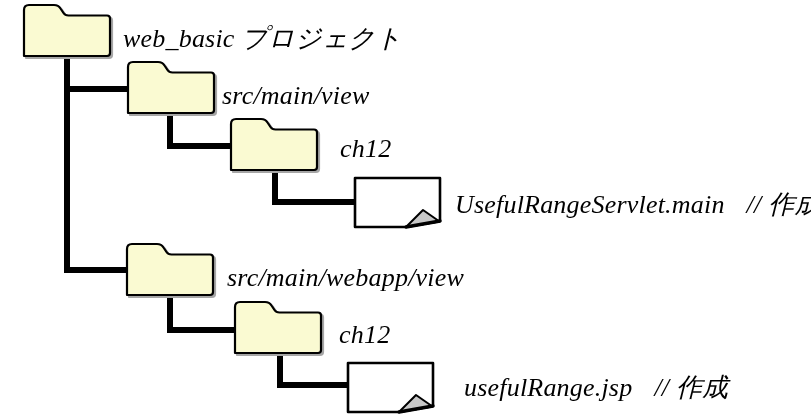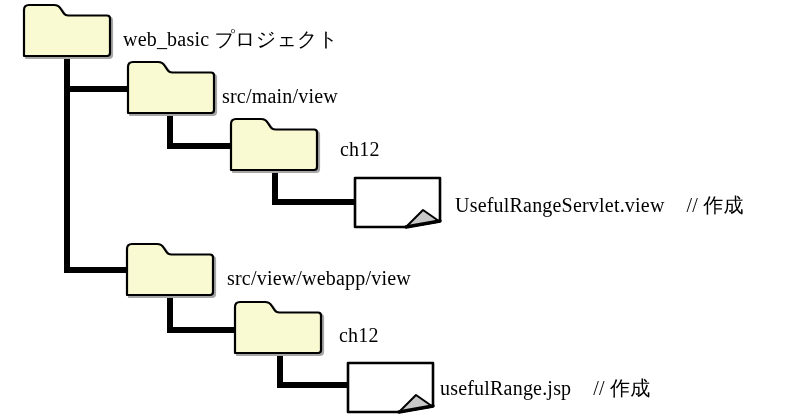--- a/index.html
+++ b/index.html
@@ -22,44 +22,45 @@
   }
   .node {
     position: absolute;
   }
   .folder-node svg {
     filter: drop-shadow(2px 2.5px 0.7px #a6a6a6);
   }
   .node-label {
     position: absolute;
     transform: translateY(-50%);
-    font-size: 20px;
+    font-size: 26px;
     line-height: 1.1;
     white-space: nowrap;
     letter-spacing: 0.2px;
+    font-style: italic;
   }
   .file-comment {
     margin-left: 22px;
   }
   
   #node-root        { left: 20px;  top: 2px;   }
   #node-srcjava     { left: 124px; top: 59px;  }
   #node-ch12java    { left: 227px; top: 116px; }
   #node-file-servlet{ left: 352px; top: 175px; }
   #node-webappview  { left: 123px; top: 241px; }
   #node-ch12view    { left: 231px; top: 299px; }
   #node-file-jsp    { left: 345px; top: 360px; }
 
   #label-root       { left: 123px; top: 39px;  }
   #label-srcjava    { left: 222px; top: 96px;  }
   #label-ch12java   { left: 340px; top: 149px; }
   #label-servlet    { left: 455px; top: 205px; }
   #label-webappview { left: 227px; top: 278px; }
   #label-ch12view   { left: 339px; top: 335px; }
-  #label-jsp        { left: 440px; top: 388px; }
+  #label-jsp        { left: 464px; top: 388px; }
 
   
   #line-trunk      { left: 64px;  top: 52px;  width: 6px;  height: 221px; }
   #line-branch-java{ left: 64px;  top: 86px;  width: 66px; height: 6px;   }
   #line-branch-web { left: 64px;  top: 267px; width: 64px; height: 6px;   }
   #line-v-b-c      { left: 167px; top: 112px; width: 6px;  height: 37px;  }
   #line-h-b-c      { left: 167px; top: 143px; width: 66px; height: 6px;   }
   #line-v-c-f1     { left: 272px; top: 170px; width: 6px;  height: 35px;  }
   #line-h-c-f1     { left: 272px; top: 199px; width: 84px; height: 6px;   }
   #line-v-d-e      { left: 167px; top: 294px; width: 6px;  height: 39px;  }
@@ -130,24 +131,24 @@
     </svg>
   </div>
 
   <div class="node-label" id="label-root">web_basic プロジェクト</div>
 
   <div class="node-label" id="label-srcjava">src/main/view</div>
 
   <div class="node-label" id="label-ch12java">ch12</div>
 
   <div class="node-label" id="label-servlet">
-    <span>UsefulRangeServlet.view</span><span class="file-comment">// 作成</span>
+    <span>UsefulRangeServlet.main</span><span class="file-comment">// 作成</span>
   </div>
 
-  <div class="node-label" id="label-webappview">src/view/webapp/view</div>
+  <div class="node-label" id="label-webappview">src/main/webapp/view</div>
 
   <div class="node-label" id="label-ch12view">ch12</div>
 
   <div class="node-label" id="label-jsp">
     <span>usefulRange.jsp</span><span class="file-comment">// 作成</span>
   </div>
 
 </div>
 
 </body></html>

